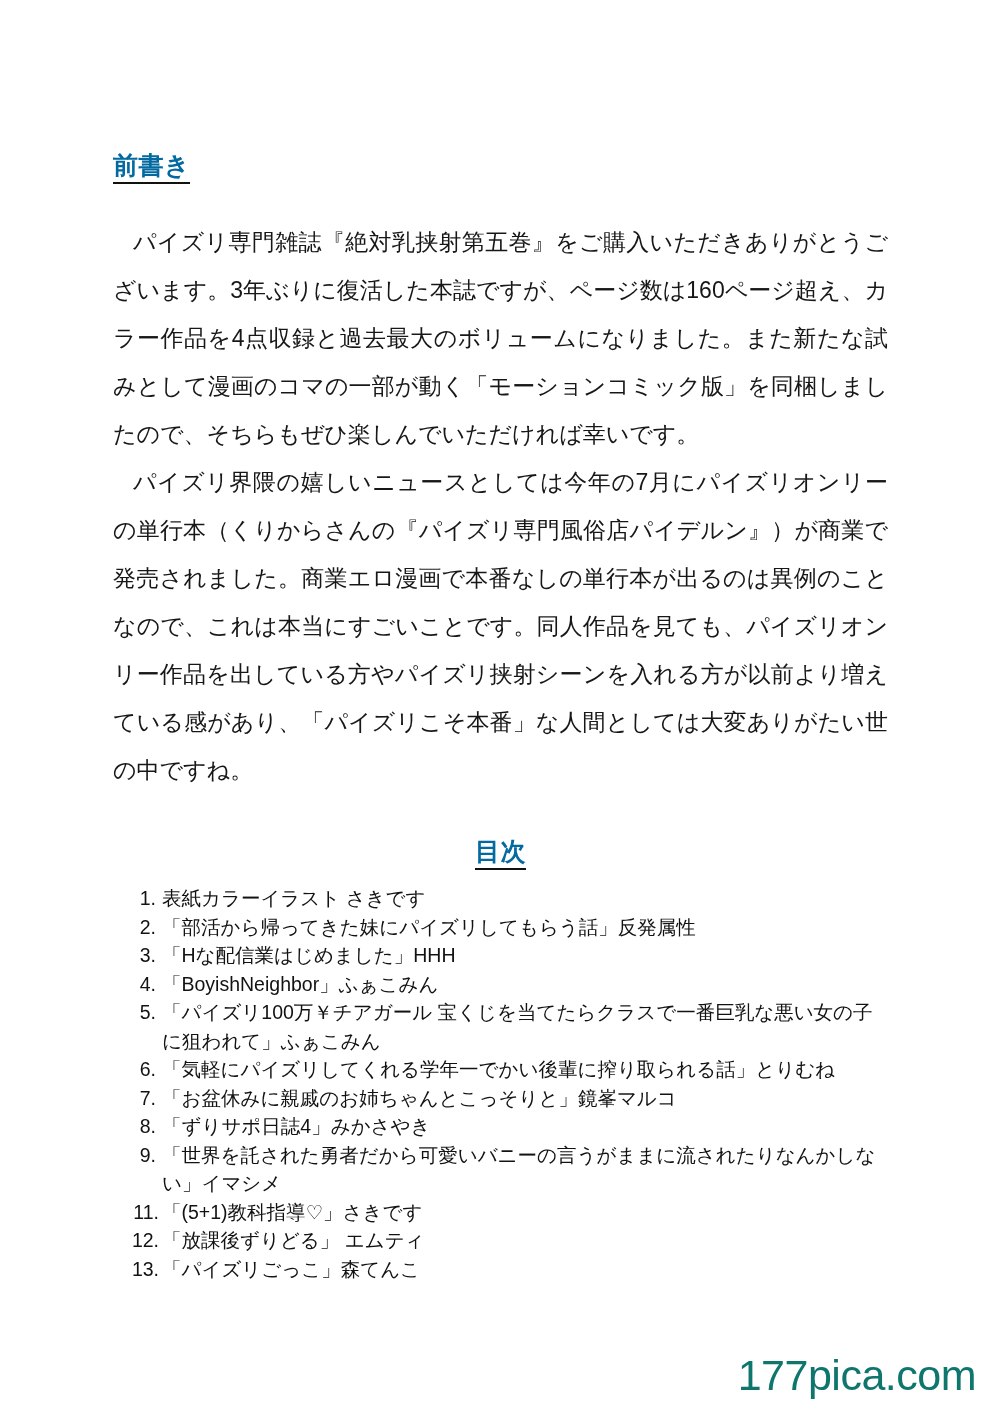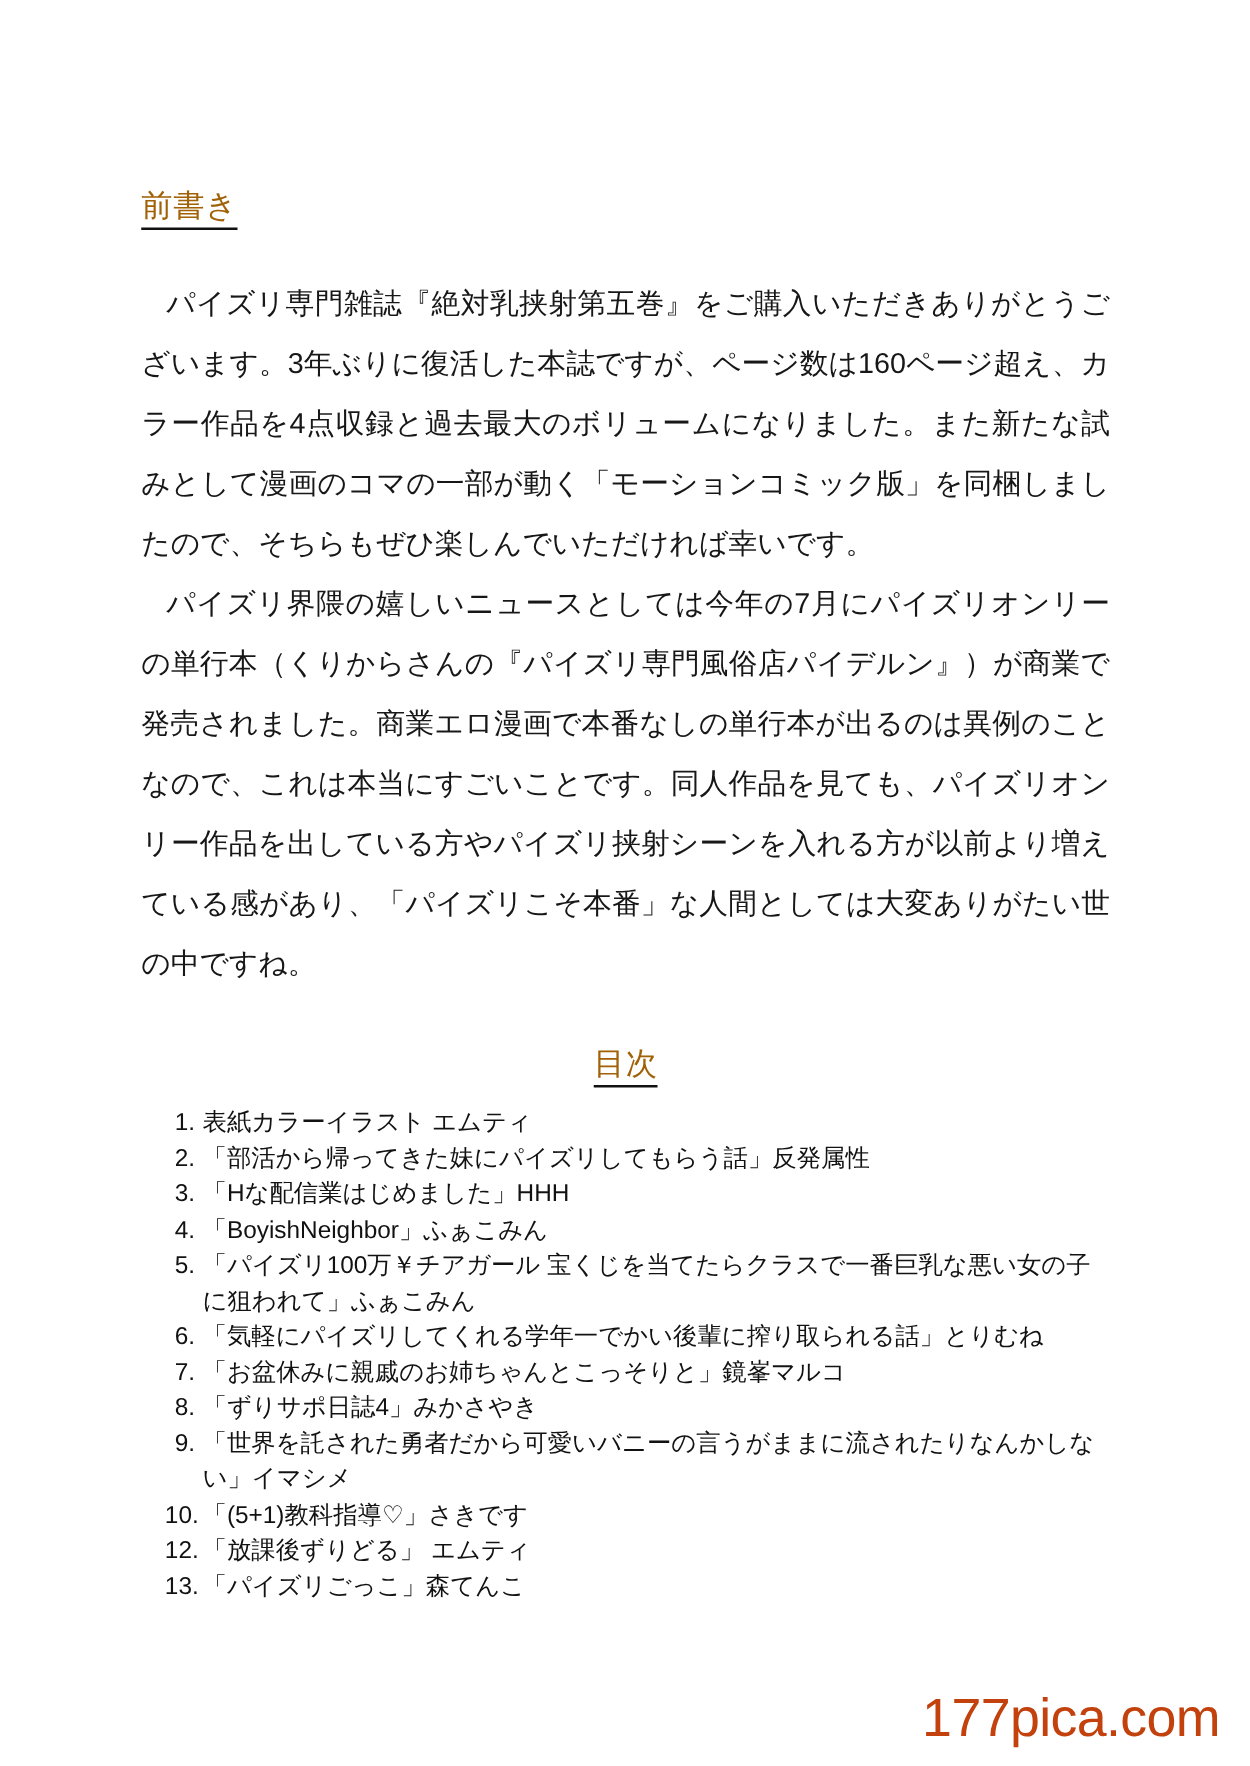--- a/index.html
+++ b/index.html
@@ -23,23 +23,23 @@
   .content {
     position: absolute;
     left: 113px;
     top: 150px;
     width: 775px;
   }
 
   
   .section-heading {
     font-size: 25px;
-    font-weight: normal;
+    font-weight: bold;
     letter-spacing: 0.5px;
-    color: #a16207;
+    color: #0369a1;
     margin: 0;
     padding: 0 0 2px 0;
     display: inline-block;
     border-bottom: 2px solid #111111;
     line-height: 1.2;
   }
 
   .heading-wrap {
     margin: 0;
     padding: 0;
@@ -134,21 +134,21 @@
       <p class="body-paragraph">パイズリ界隈の嬉しいニュースとしては今年の7月にパイズリオンリーの単行本（くりからさんの『パイズリ専門風俗店パイデルン』）が商業で発売されました。商業エロ漫画で本番なしの単行本が出るのは異例のことなので、これは本当にすごいことです。同人作品を見ても、パイズリオンリー作品を出している方やパイズリ挟射シーンを入れる方が以前より増えている感があり、「パイズリこそ本番」な人間としては大変ありがたい世の中ですね。</p>
     </div>
 
     <div class="heading-wrap" id="toc-heading-wrap">
       <h1 class="section-heading">目次</h1>
     </div>
 
     <ol class="toc-list" id="toc-list">
         <li class="toc-item">
           <span class="toc-number">1.</span>
-          <span class="toc-text">表紙カラーイラスト エムティ</span>
+          <span class="toc-text">表紙カラーイラスト さきです</span>
         </li>
         <li class="toc-item">
           <span class="toc-number">2.</span>
           <span class="toc-text">「部活から帰ってきた妹にパイズリしてもらう話」反発属性</span>
         </li>
         <li class="toc-item">
           <span class="toc-number">3.</span>
           <span class="toc-text">「Hな配信業はじめました」HHH</span>
         </li>
         <li class="toc-item">
@@ -169,30 +169,30 @@
         </li>
         <li class="toc-item">
           <span class="toc-number">8.</span>
           <span class="toc-text">「ずりサポ日誌4」みかさやき</span>
         </li>
         <li class="toc-item">
           <span class="toc-number">9.</span>
           <span class="toc-text">「世界を託された勇者だから可愛いバニーの言うがままに流されたりなんかしない」イマシメ</span>
         </li>
         <li class="toc-item wide">
-          <span class="toc-number">10.</span>
+          <span class="toc-number">11.</span>
           <span class="toc-text">「(5+1)教科指導♡」さきです</span>
         </li>
         <li class="toc-item wide">
           <span class="toc-number">12.</span>
           <span class="toc-text">「放課後ずりどる」 エムティ</span>
         </li>
         <li class="toc-item wide">
           <span class="toc-number">13.</span>
           <span class="toc-text">「パイズリごっこ」森てんこ</span>
         </li>
       </ol>
 
   </div>
 
-  <div class="watermark" style="color: #c2410c;">177pica.com</div>
+  <div class="watermark" style="color: #0f766e;">177pica.com</div>
 
 </div>
 
 </body></html>

